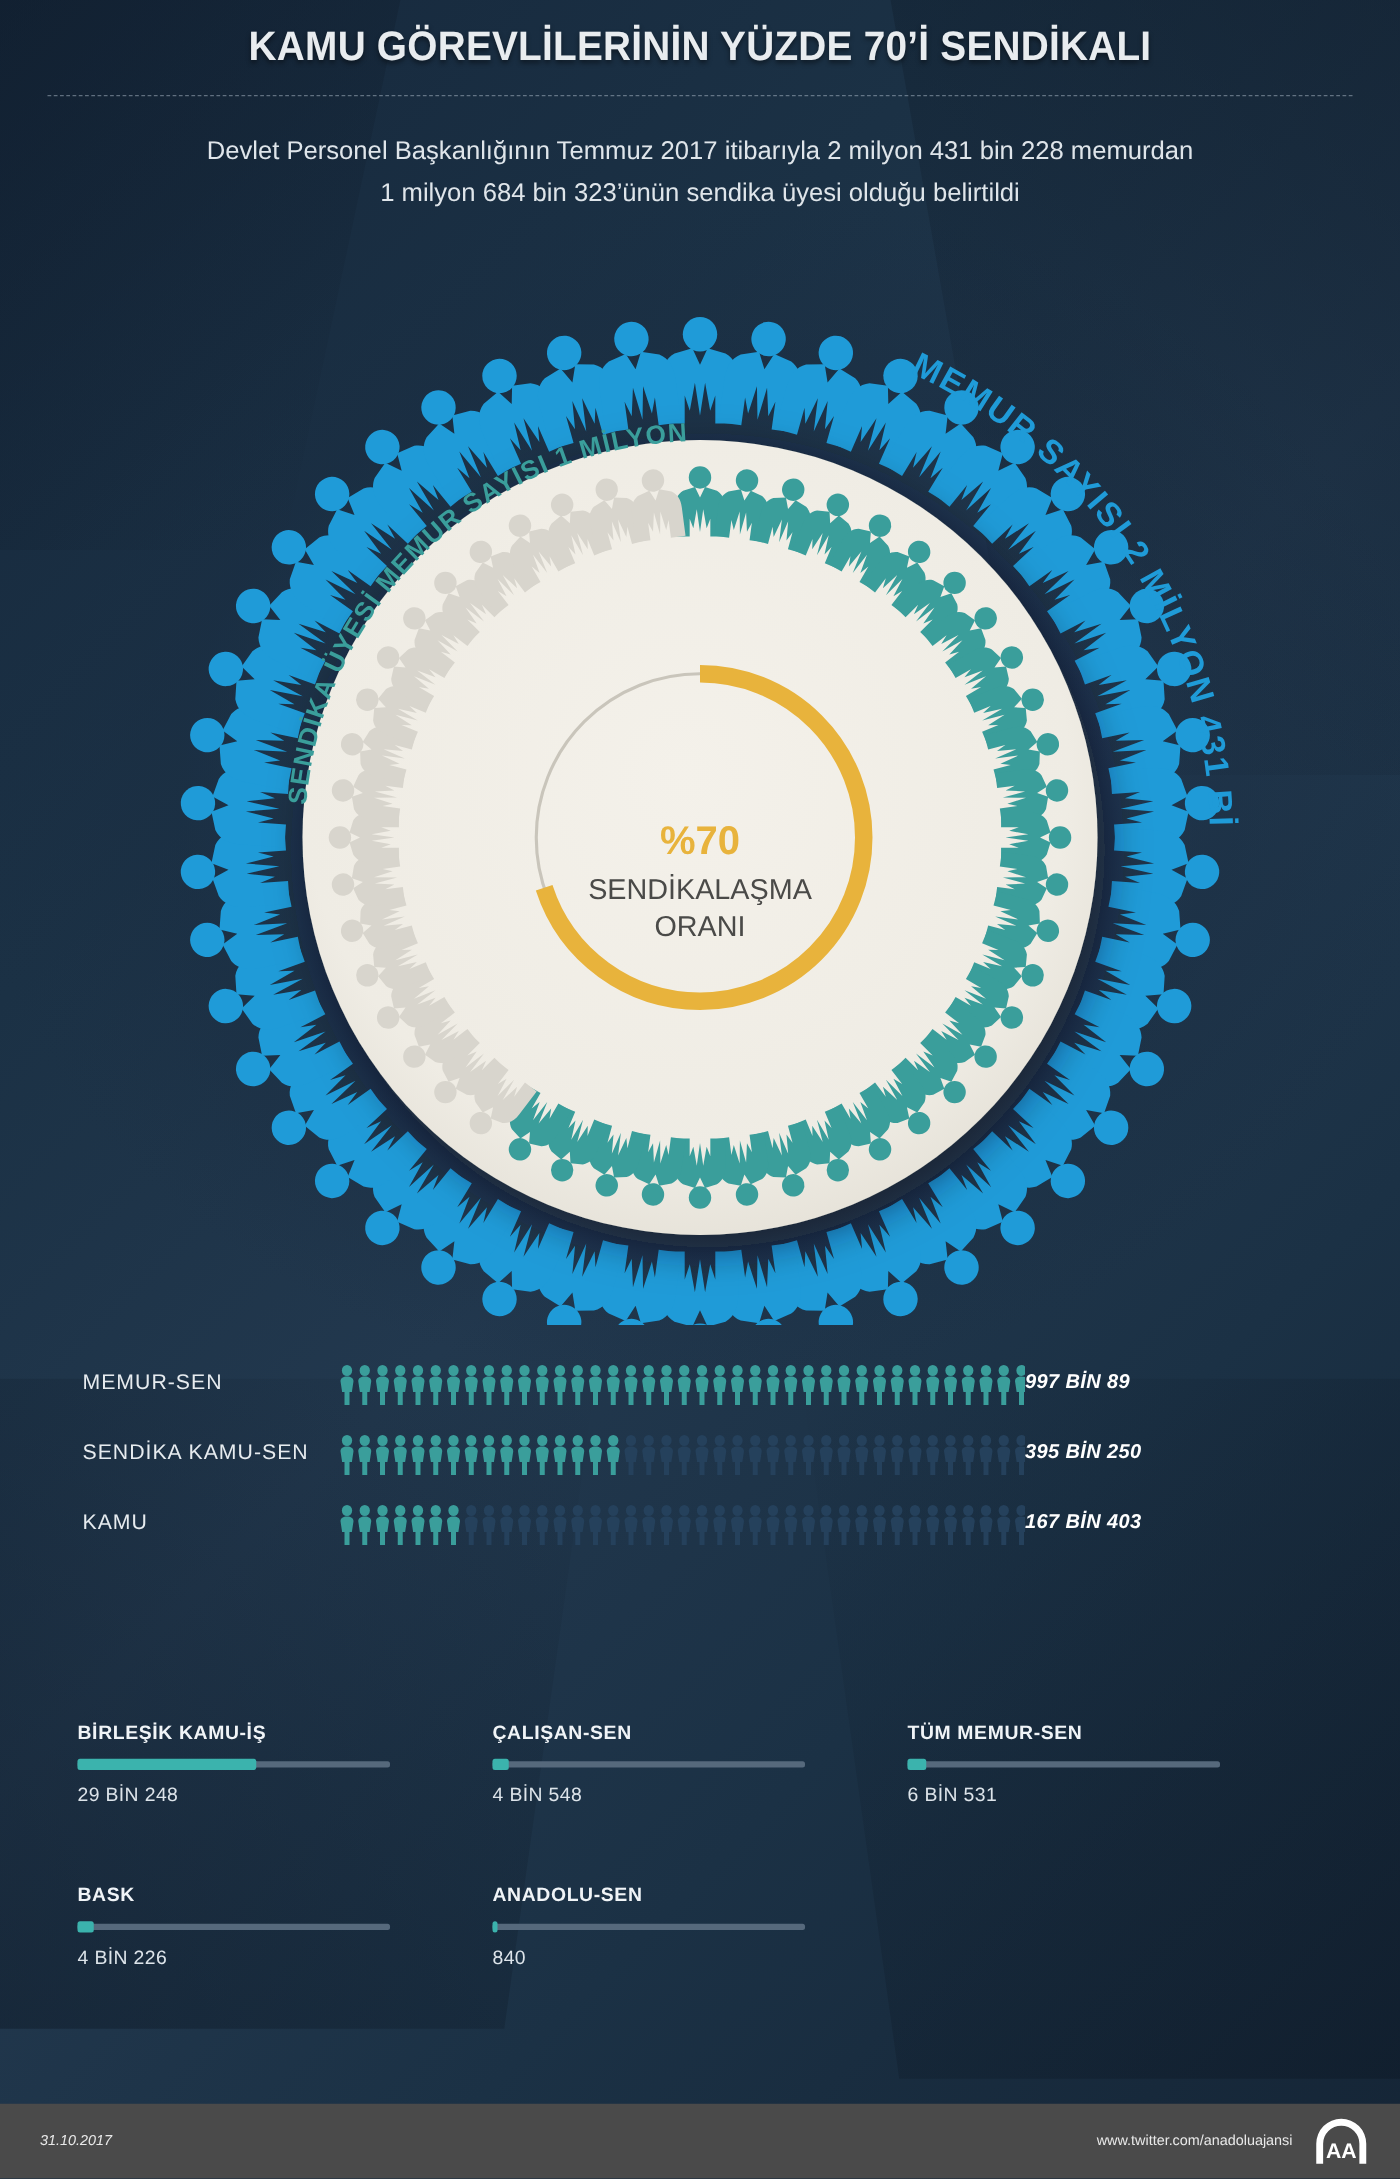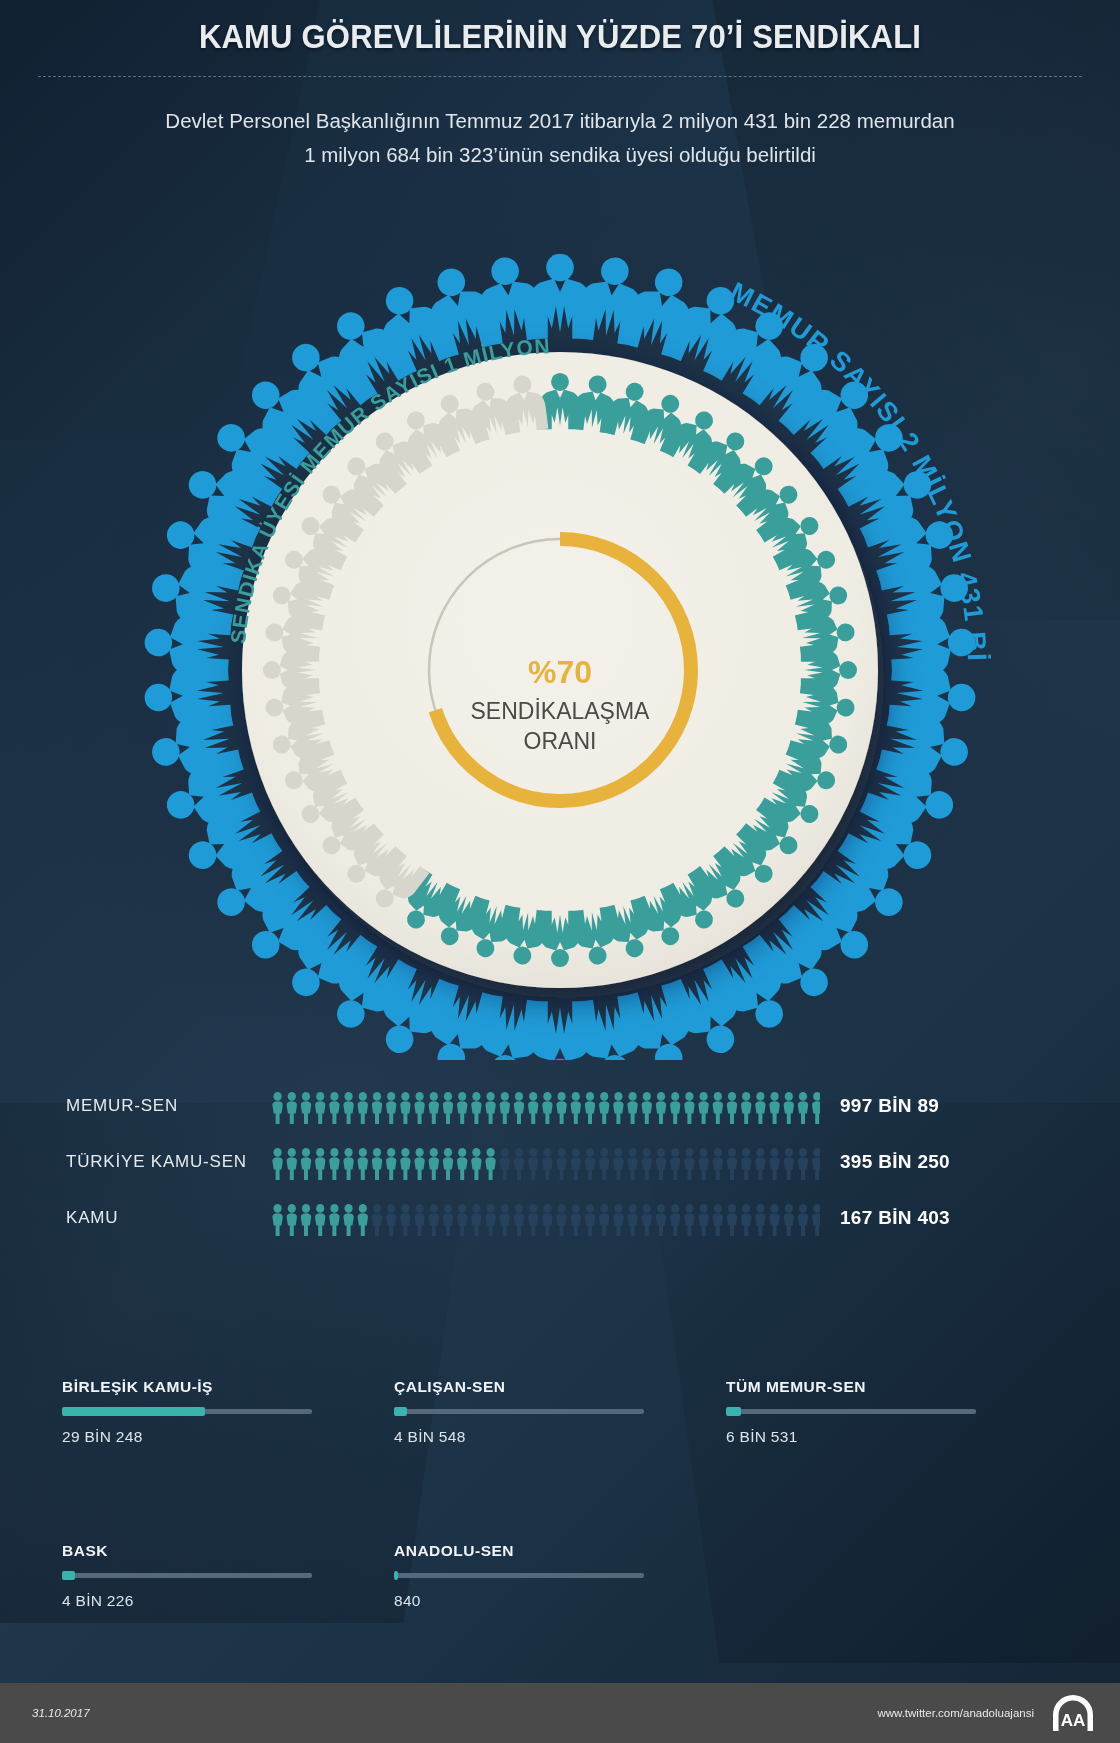--- a/index.html
+++ b/index.html
@@ -60,29 +60,29 @@
   .prow { position: relative; height: 56px; display:flex; align-items:center; }
   .prow .plabel {
     position: absolute; left: 66px; top: 50%; transform: translateY(-50%);
     color: #e6ebef; font-size: 17px; letter-spacing: 0.8px; white-space: nowrap;
   }
   .prow .ptrack {
     position: absolute; left: 268px; top: 50%; transform: translateY(-50%);
     width: 552px; height: 40px;
   }
   .prow .pvalue {
-    position: absolute; left: 840px; top: 50%; transform: translateY(-50%);
-    color: #ffffff; font-size: 19px; font-weight: 700; letter-spacing: 0.3px; white-space: nowrap;
+    position: absolute; left: 820px; top: 50%; transform: translateY(-50%);
+    color: #ffffff; font-size: 16px; font-weight: 700; letter-spacing: 0.3px; white-space: nowrap; font-style: italic;
   }
 
   
   .grid {
     position: absolute; left: 0; top: 1378px; width: 1120px;
     display: grid; grid-template-columns: repeat(3, 1fr);
-    row-gap: 96px;
+    row-gap: 62px;
     padding: 0 62px;
   }
   .gcell { width: 262px; }
   .gname {
     color: #f0f4f7; font-size: 15.5px; font-weight: 700; letter-spacing: 0.5px;
     margin-bottom: 13px; white-space: nowrap;
   }
   .gbar {
     position: relative; width: 250px; height: 5px;
     background: #56697c; border-radius: 2px; margin-bottom: 14px;
@@ -426,21 +426,21 @@
               <path d="M 0.4 13 C 0.4 10.4 2.6 9.2 5.6 9.2 C 8.6 9.2 10.8 10.4 10.8 13 L 9.5 21.5 L 7.6 21.5 L 7.6 32 L 3.6 32 L 3.6 21.5 L 1.7 21.5 Z"></path>
             </g>
             <g fill="#3a9e9b" transform="translate(543.6,6)">
               <ellipse cx="5.6" cy="4.4" rx="4.1" ry="4.4"></ellipse>
               <path d="M 0.4 13 C 0.4 10.4 2.6 9.2 5.6 9.2 C 8.6 9.2 10.8 10.4 10.8 13 L 9.5 21.5 L 7.6 21.5 L 7.6 32 L 3.6 32 L 3.6 21.5 L 1.7 21.5 Z"></path>
             </g>
           </svg></span>
         <span class="pvalue">997 BİN 89</span>
       </div>
       <div class="prow">
-        <span class="plabel">TÜRKİYE KAMU-SEN</span>
+        <span class="plabel">SENDİKA KAMU-SEN</span>
         <span class="ptrack"><svg width="552" height="40" viewBox="0 0 552 40">
             <g fill="#3a9e9b" transform="translate(4.0,6)">
               <ellipse cx="5.6" cy="4.4" rx="4.1" ry="4.4"></ellipse>
               <path d="M 0.4 13 C 0.4 10.4 2.6 9.2 5.6 9.2 C 8.6 9.2 10.8 10.4 10.8 13 L 9.5 21.5 L 7.6 21.5 L 7.6 32 L 3.6 32 L 3.6 21.5 L 1.7 21.5 Z"></path>
             </g>
             <g fill="#3a9e9b" transform="translate(18.2,6)">
               <ellipse cx="5.6" cy="4.4" rx="4.1" ry="4.4"></ellipse>
               <path d="M 0.4 13 C 0.4 10.4 2.6 9.2 5.6 9.2 C 8.6 9.2 10.8 10.4 10.8 13 L 9.5 21.5 L 7.6 21.5 L 7.6 32 L 3.6 32 L 3.6 21.5 L 1.7 21.5 Z"></path>
             </g>
             <g fill="#3a9e9b" transform="translate(32.4,6)">

